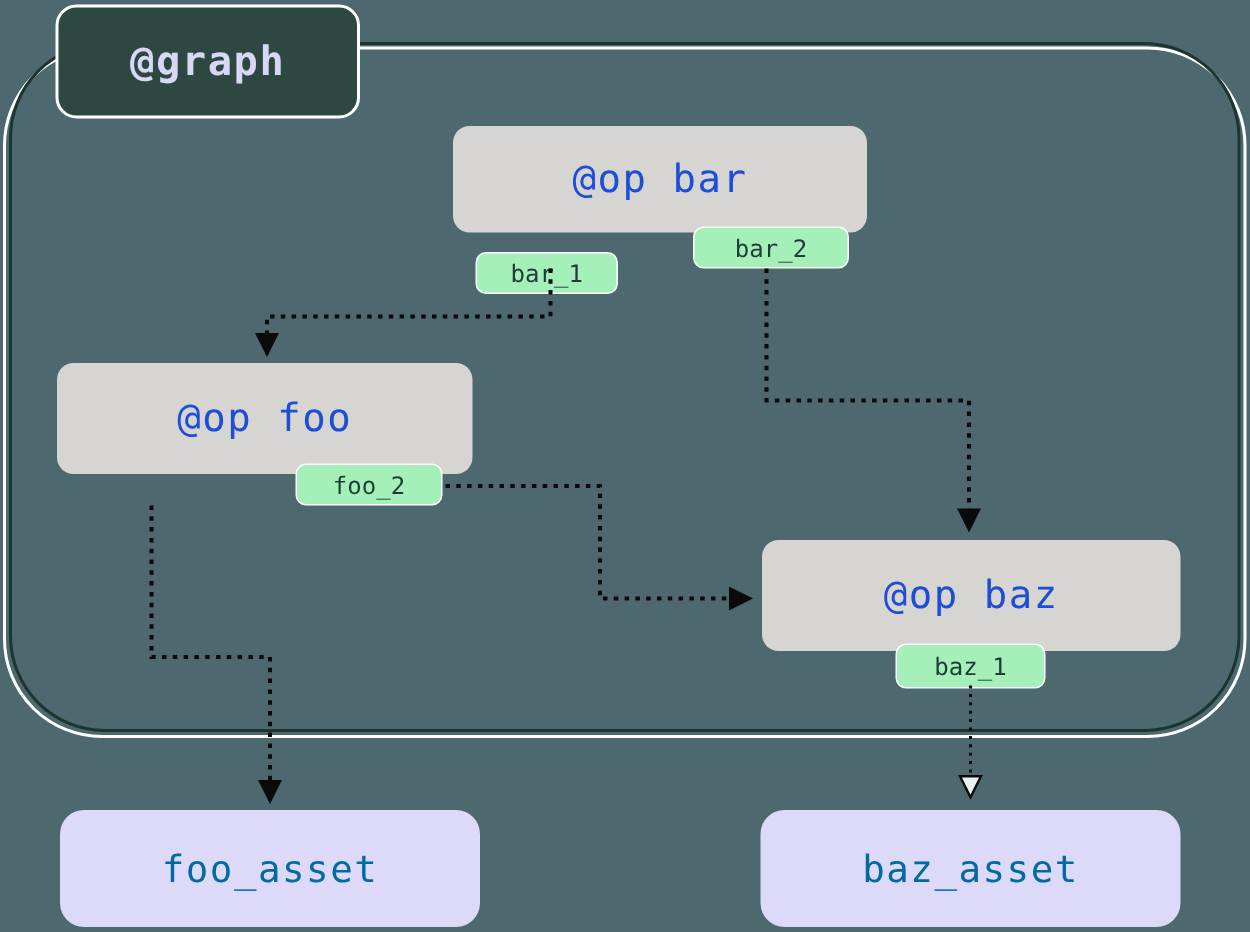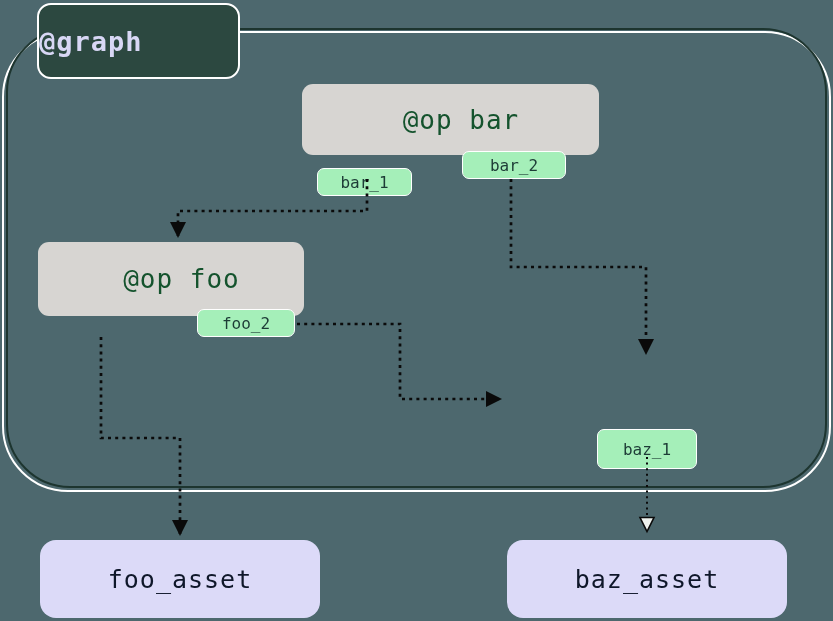--- a/index.html
+++ b/index.html
@@ -16,49 +16,49 @@
     border:2px solid #ffffff;border-radius:66px;
   }
   .container-outline{
     position:absolute;left:6px;top:28px;width:817px;height:456px;
     border:2.5px solid #1d352f;border-radius:64px;
   }
 
   .graph-badge{
     position:absolute;left:37px;top:3px;width:199px;height:72px;
     background:#2c4840;border:2px solid #ffffff;border-radius:14px;
-    display:flex;align-items:center;
+    display:flex;align-items:center;justify-content:center;
     color:#d8d7f5;font-size:27px;font-weight:bold;letter-spacing:1px;
   }
 
   .op-node{
     position:absolute;background:#d7d5d2;border-radius:11px;
     display:flex;align-items:center;justify-content:center;
-    color:#14532d;font-size:26px;font-weight:500;letter-spacing:1px;padding-left:21px;
+    color:#1d4ed8;font-size:26px;font-weight:500;letter-spacing:1px;
   }
   .node-bar{left:302px;top:84px;width:276px;height:71px;}
-  .node-foo{left:38px;top:242px;width:245px;height:74px;}
+  .node-foo{left:38px;top:242px;width:277px;height:74px;}
   .node-baz{left:508px;top:360px;width:279px;height:74px;}
 
   .port{
     position:absolute;background:#a5efb9;border:1.5px solid #ffffff;border-radius:7px;
     display:flex;align-items:center;justify-content:center;
     color:#1d3c36;font-size:16px;font-weight:500;box-sizing:border-box;
   }
   .port-bar1{left:317px;top:168px;width:95px;height:28px;}
   .port-bar2{left:462px;top:151px;width:104px;height:28px;}
   .port-foo1{left:52px;top:309px;width:98px;height:28px;}
   .port-foo2{left:197px;top:309px;width:98px;height:28px;align-items:center;}
-  .port-baz1{left:597px;top:429px;width:100px;height:40px;}
+  .port-baz1{left:597px;top:429px;width:100px;height:30px;}
 
   .asset{
     position:absolute;top:540px;width:280px;height:78px;
     background:#dcdaf8;border-radius:16px;
     display:flex;align-items:center;justify-content:center;
-    color:#0f172a;font-size:25px;font-weight:500;letter-spacing:1px;
+    color:#0369a1;font-size:25px;font-weight:500;letter-spacing:1px;
   }
   .asset-foo{left:40px;}
   .asset-baz{left:507px;align-items:center;}
 
   svg.edges{position:absolute;left:0;top:0;pointer-events:none;}
   .edge{fill:none;stroke:#0a0a0a;stroke-width:2.7;stroke-dasharray:3 4.2;}
   .edge-thin{fill:none;stroke:#0a0a0a;stroke-width:2;stroke-dasharray:2 3.6;}
 </style>
 </head>
 <body>
@@ -70,20 +70,23 @@
 
   <div class="graph-badge">
     <span>@graph</span>
   </div>
 
   <div class="op-node node-bar">
     <span>@op bar</span>
   </div>
   <div class="op-node node-foo">
     <span>@op foo</span>
+  </div>
+  <div class="op-node node-baz">
+    <span>@op baz</span>
   </div>
 
   <div class="port port-bar1">
     <span>bar_1</span>
   </div>
   <div class="port port-bar2">
     <span>bar_2</span>
   </div>
   <div class="port port-foo2">
     <span>foo_2</span>

